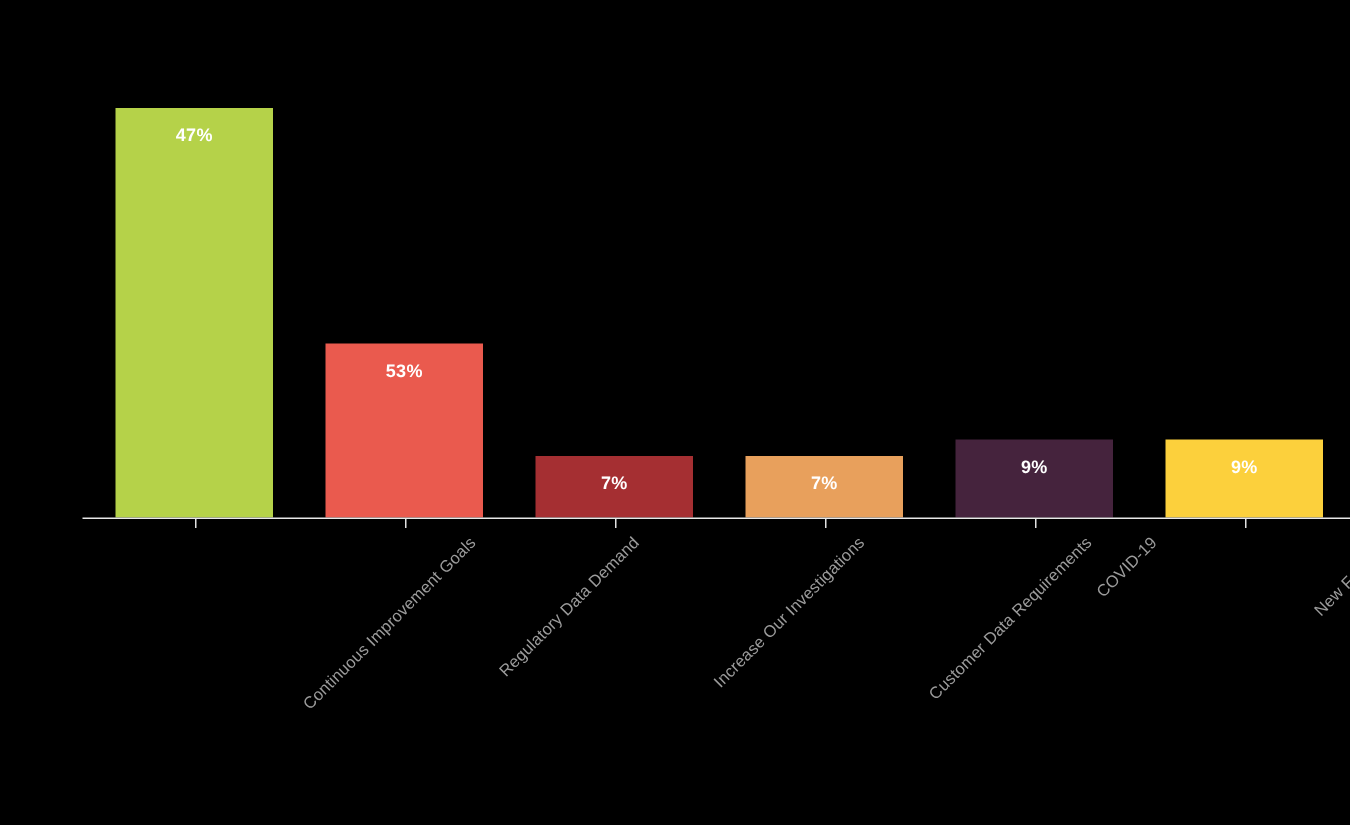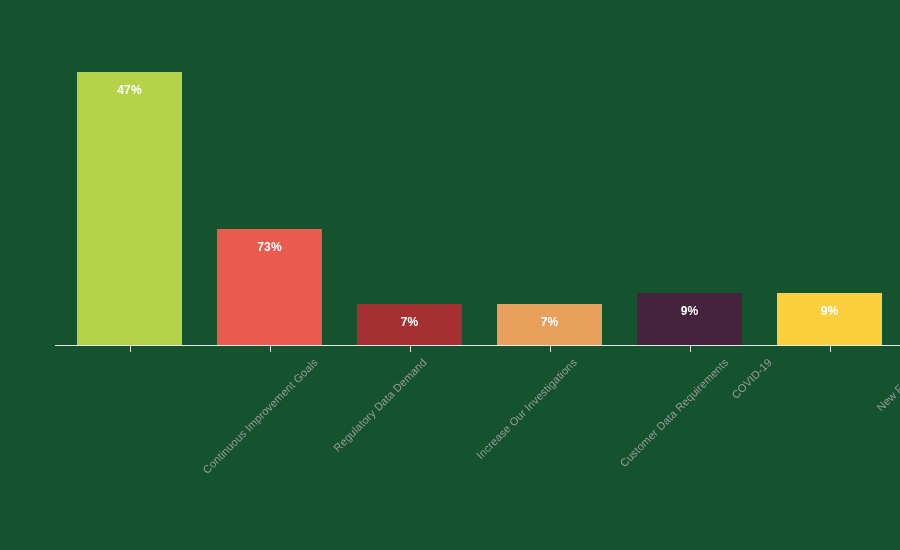--- a/index.html
+++ b/index.html
@@ -87,30 +87,30 @@
     white-space: nowrap;
     transform-origin: right top;
     transform: rotate(-45deg);
     text-align: right;
     letter-spacing: 0.1px;
   }
 </style>
 </head>
 <body style="background: rgb(255, 255, 255);">
 
-<div id="chart-root" style="background: #14532d;">
+<div id="chart-root" style="background: #000000;">
 
   <div id="plot-area">
       <div class="bar-group" style="left: 77px; width: 105px; height: 273px;">
         <div class="bar-rect" style="height: 273px; background: rgb(181, 210, 73);"></div>
         <div class="bar-value" style="top: 12px; color: rgb(255, 255, 255);">47%</div>
       </div>
       <div class="bar-group" style="left: 217px; width: 105px; height: 116px;">
         <div class="bar-rect" style="height: 116px; background: rgb(234, 90, 78);"></div>
-        <div class="bar-value" style="top: 12px; color: rgb(255, 255, 255);">73%</div>
+        <div class="bar-value" style="top: 12px; color: rgb(255, 255, 255);">53%</div>
       </div>
       <div class="bar-group" style="left: 357px; width: 105px; height: 41px;">
         <div class="bar-rect" style="height: 41px; background: rgb(165, 47, 50);"></div>
         <div class="bar-value" style="top: 12px; color: rgb(255, 255, 255);">7%</div>
       </div>
       <div class="bar-group" style="left: 497px; width: 105px; height: 41px;">
         <div class="bar-rect" style="height: 41px; background: rgb(232, 160, 92);"></div>
         <div class="bar-value" style="top: 12px; color: rgb(255, 255, 255);">7%</div>
       </div>
       <div class="bar-group" style="left: 637px; width: 105px; height: 52px;">

